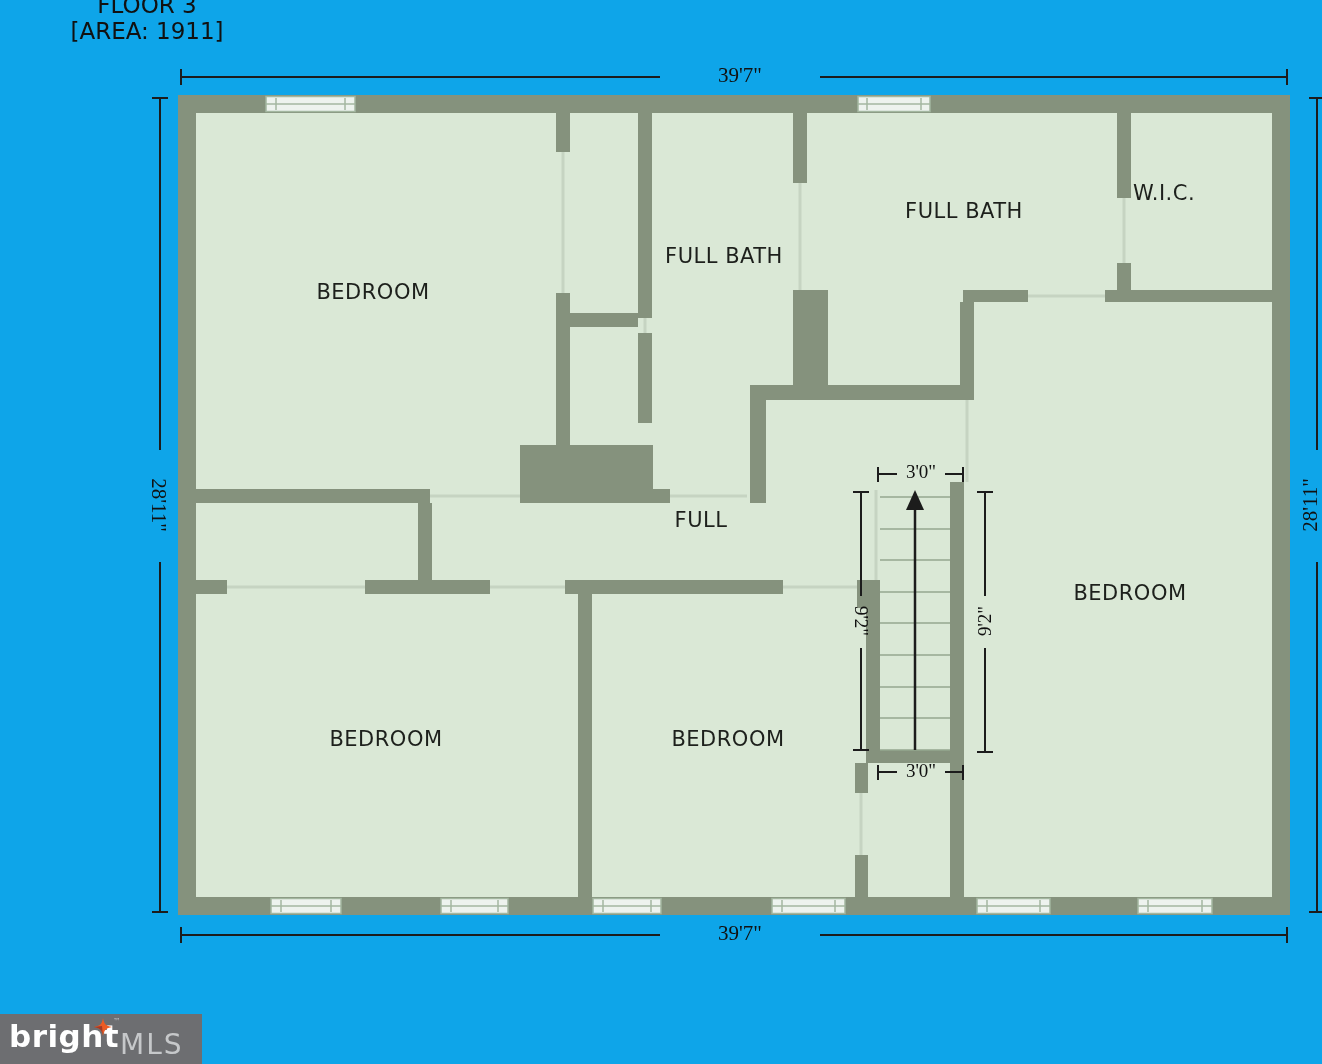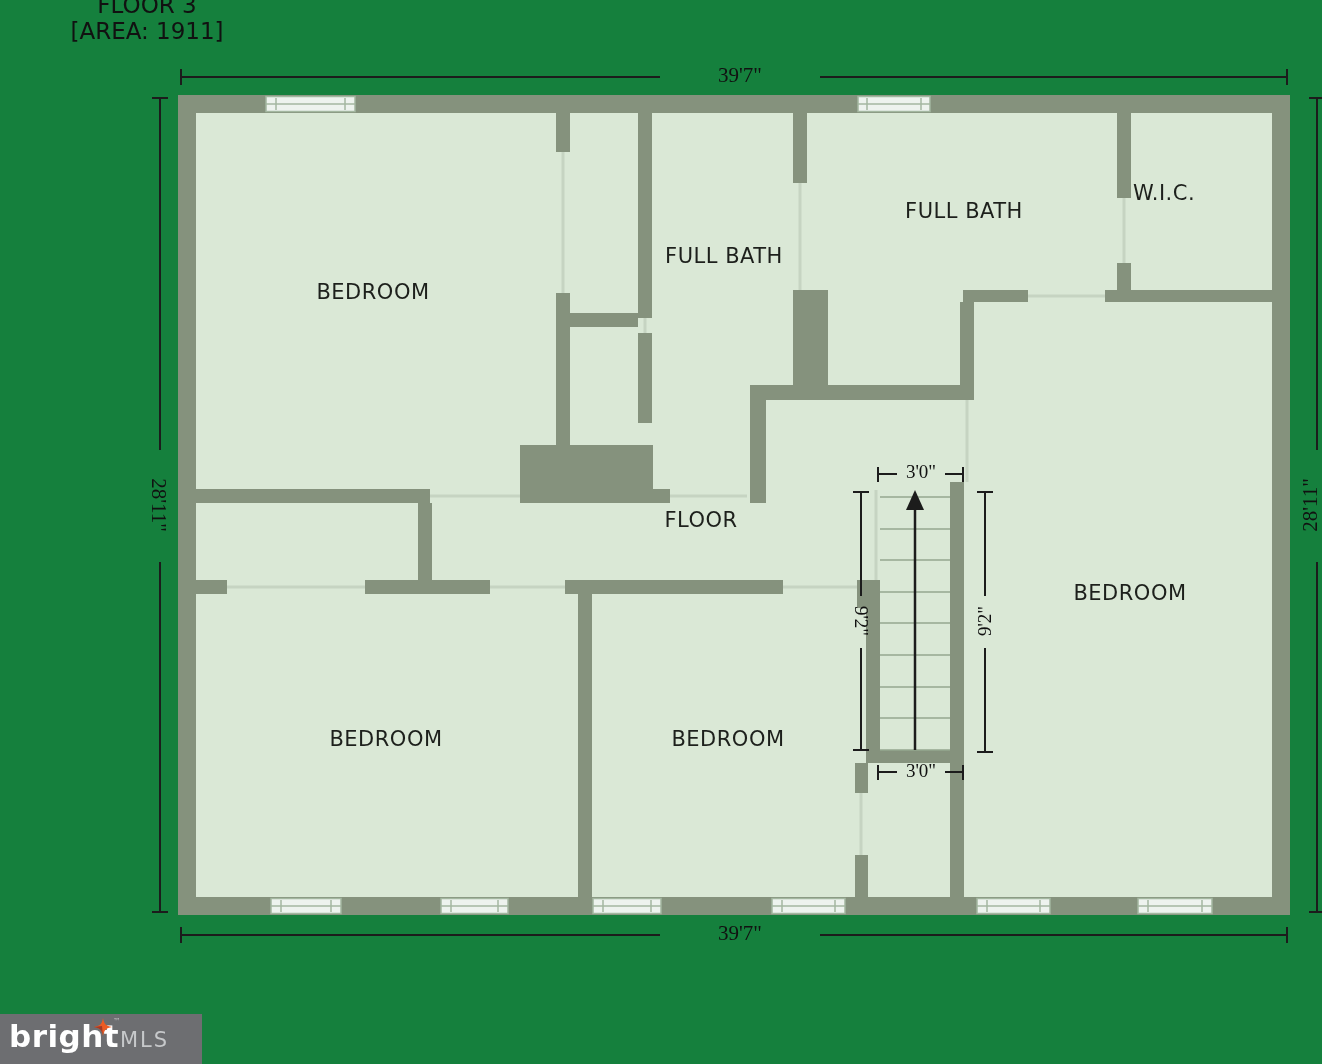--- a/index.html
+++ b/index.html
@@ -1,31 +1,31 @@
 <!DOCTYPE html>
 <html><head>
 <meta charset="utf-8">
 <style>
   html,body{margin:0;padding:0;background:#ffffff;overflow:hidden;}
-  #stage{position:relative;width:1322px;height:1064px;background:#15803d;
+  #stage{position:relative;width:1322px;height:1064px;background:#0ea5e9;
          font-family:"DejaVu Sans",sans-serif;}
   #stage svg{position:absolute;left:0;top:0;}
   .abs{position:absolute;transform:translate(-50%,-50%);white-space:nowrap;}
   .room-label{font-size:21px;color:#1d201c;letter-spacing:.5px;}
   .dim{font-family:"Liberation Serif","DejaVu Serif",serif;font-size:21px;color:#111;}
   .dim.small{font-size:19px;}
   .rot90{transform:translate(-50%,-50%) rotate(90deg);}
   .rotm90{transform:translate(-50%,-50%) rotate(-90deg);}
   #plan-title{position:absolute;left:62px;top:-8px;width:170px;text-align:center;
               color:#111;font-size:23px;line-height:26px;}
   #logo-bar{position:absolute;left:0;top:1014px;width:202px;height:50px;background:#6d6e71;}
   #logo-bar .brand{position:absolute;left:9px;top:4px;color:#ffffff;font-weight:bold;
                    font-size:31px;letter-spacing:.5px;}
   #logo-bar .tm{position:absolute;left:113px;top:3px;color:#b7b9bc;font-size:8px;}
-  #logo-bar .mls{position:absolute;left:120px;top:14px;color:#c6c8ca;font-size:21px;
+  #logo-bar .mls{position:absolute;left:120px;top:14px;color:#c6c8ca;font-size:28px;
                  letter-spacing:2px;}
   #logo-bar .star{position:absolute;left:93px;top:3px;}
 </style>
 </head>
 <body>
 
 <div id="stage">
 
   <svg width="1322" height="1064" viewBox="0 0 1322 1064">
 
@@ -186,21 +186,21 @@
 
   <div id="plan-title">
     <div>FLOOR 3</div>
     <div>[AREA: 1911]</div>
   </div>
 
   <div class="abs room-label" style="left:373px;top:292px">BEDROOM</div>
   <div class="abs room-label" style="left:724px;top:256px">FULL BATH</div>
   <div class="abs room-label" style="left:964px;top:211px">FULL BATH</div>
   <div class="abs room-label" style="left:1164px;top:193px">W.I.C.</div>
-  <div class="abs room-label" style="left:701px;top:520px">FLOOR</div>
+  <div class="abs room-label" style="left:701px;top:520px">FULL</div>
   <div class="abs room-label" style="left:1130px;top:593px">BEDROOM</div>
   <div class="abs room-label" style="left:386px;top:739px">BEDROOM</div>
   <div class="abs room-label" style="left:728px;top:739px">BEDROOM</div>
 
   <div class="abs dim" style="left:740px;top:75px">39'7"</div>
   <div class="abs dim" style="left:740px;top:933px">39'7"</div>
   <div class="abs dim rot90" style="left:158px;top:505px">28'11"</div>
   <div class="abs dim rotm90" style="left:1310px;top:505px">28'11"</div>
   <div class="abs dim small" style="left:921px;top:472px">3'0"</div>
   <div class="abs dim small" style="left:921px;top:771px">3'0"</div>

